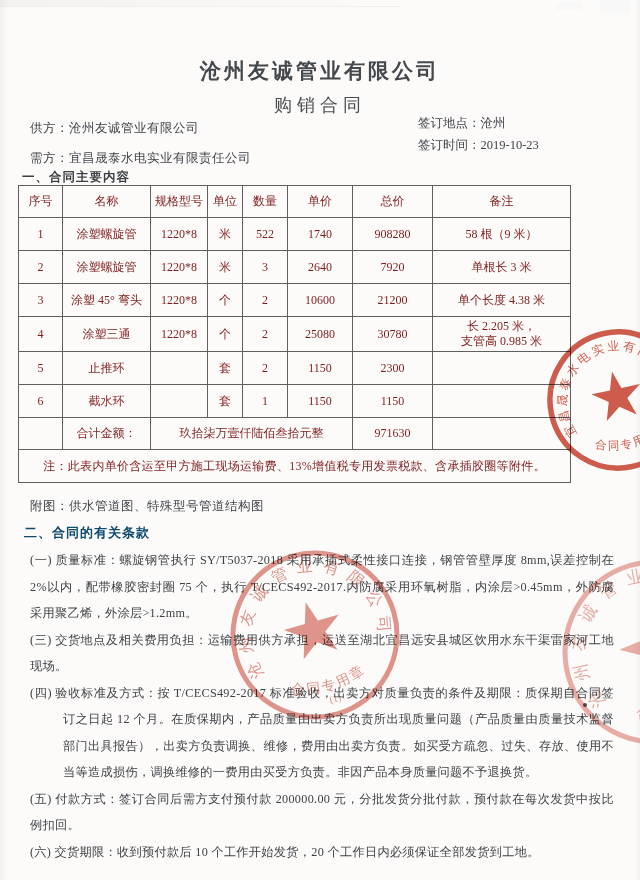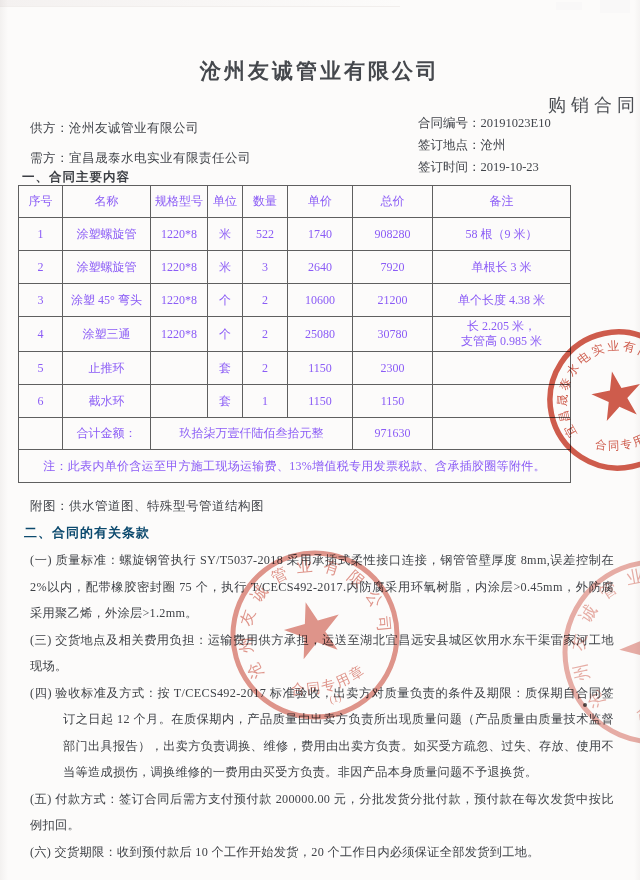--- a/index.html
+++ b/index.html
@@ -19,33 +19,33 @@
   .artifact-tr-1 { position:absolute; left:556px; top:2px; width:26px; height:8px; background:#f9f8f8; }
   .artifact-tr-2 { position:absolute; left:600px; top:0; width:30px; height:13px; background:#f9f8f8; }
   .edge-left { position:absolute; left:0; top:0; bottom:0; width:8px;
     background:linear-gradient(to right,rgba(120,110,105,0.07),rgba(0,0,0,0)); }
   .edge-right { position:absolute; right:0; top:0; bottom:0; width:6px;
     background:linear-gradient(to left,rgba(120,110,105,0.05),rgba(0,0,0,0)); }
   .ink-dot { position:absolute; left:583px; top:703px; width:4px; height:4px; border-radius:50%; background:#2b2b2b; opacity:.8; }
 
   .company-title { position:absolute; left:0; top:57px; width:100%; text-align:center;
     font-size:21px; font-weight:600; letter-spacing:3px; color:#45484d; }
-  .doc-title { position:absolute; left:0; top:93px; width:100%; text-align:right;
+  .doc-title { position:absolute; left:0; top:93px; width:100%; text-align:center;
     font-size:18px; font-weight:500; letter-spacing:5px; color:#4a4d52; }
 
   .line { position:absolute; font-size:12.5px; color:#41444a; letter-spacing:0.5px; }
   .supplier-line { left:30px; top:120px; }
   .buyer-line    { left:30px; top:150px; }
   .meta-block { position:absolute; left:418px; top:112px; font-size:12.5px; line-height:22px; color:#41444a; }
   .sec-heading { position:absolute; left:22px; font-size:12.5px; font-weight:600; color:#3c3f44; letter-spacing:1px; }
   .sec1-heading { top:169px; }
   .sec2-heading { position:absolute; left:24px; top:524px; font-size:13px; font-weight:600; color:#0c4a6e; letter-spacing:1px; }
 
   table.items { position:absolute; left:18px; top:185px; width:552px;
-    border-collapse:collapse; table-layout:fixed; font-size:12px; color:#8b5cf6; }
+    border-collapse:collapse; table-layout:fixed; font-size:12px; color:#7f1d1d; }
   table.items th, table.items td { border:1px solid #5f5f5f; text-align:center; padding:2px 3px; }
   table.items th { font-weight:500; height:32px; }
   table.items td { height:33px; }
   td.col-remark, th.col-remark { white-space:pre-line; line-height:15px; }
   tr.total-row td { height:32px; }
   td.note-cell { text-align:left; height:36px; padding:6px 8px; font-size:12px; letter-spacing:0.3px; }
 
   .attachment { position:absolute; left:30px; top:498px; font-size:12.5px; color:#41444a; letter-spacing:0.5px;font-family:Liberation Mono, monospace; }
 
   .terms { position:absolute; left:30px; top:547px; width:584px;
@@ -75,21 +75,20 @@
   <div class="doc-title">购销合同</div>
 
   <div class="line supplier-line">
     <span>供方：</span><span>沧州友诚管业有限公司</span>
   </div>
   <div class="line buyer-line">
     <span>需方：</span><span>宜昌晟泰水电实业有限责任公司</span>
   </div>
 
   <div class="meta-block">
-    <div><span>合同编号：</span><span>20191023E10</span></div>
     <div><span>签订地点：</span><span>沧州</span></div>
     <div><span>签订时间：</span><span>2019-10-23</span></div>
   </div>
 
   <div class="sec-heading sec1-heading">一、合同主要内容</div>
 
   <table class="items">
     <colgroup>
       <col style="width:44px">
         <col style="width:88px">

